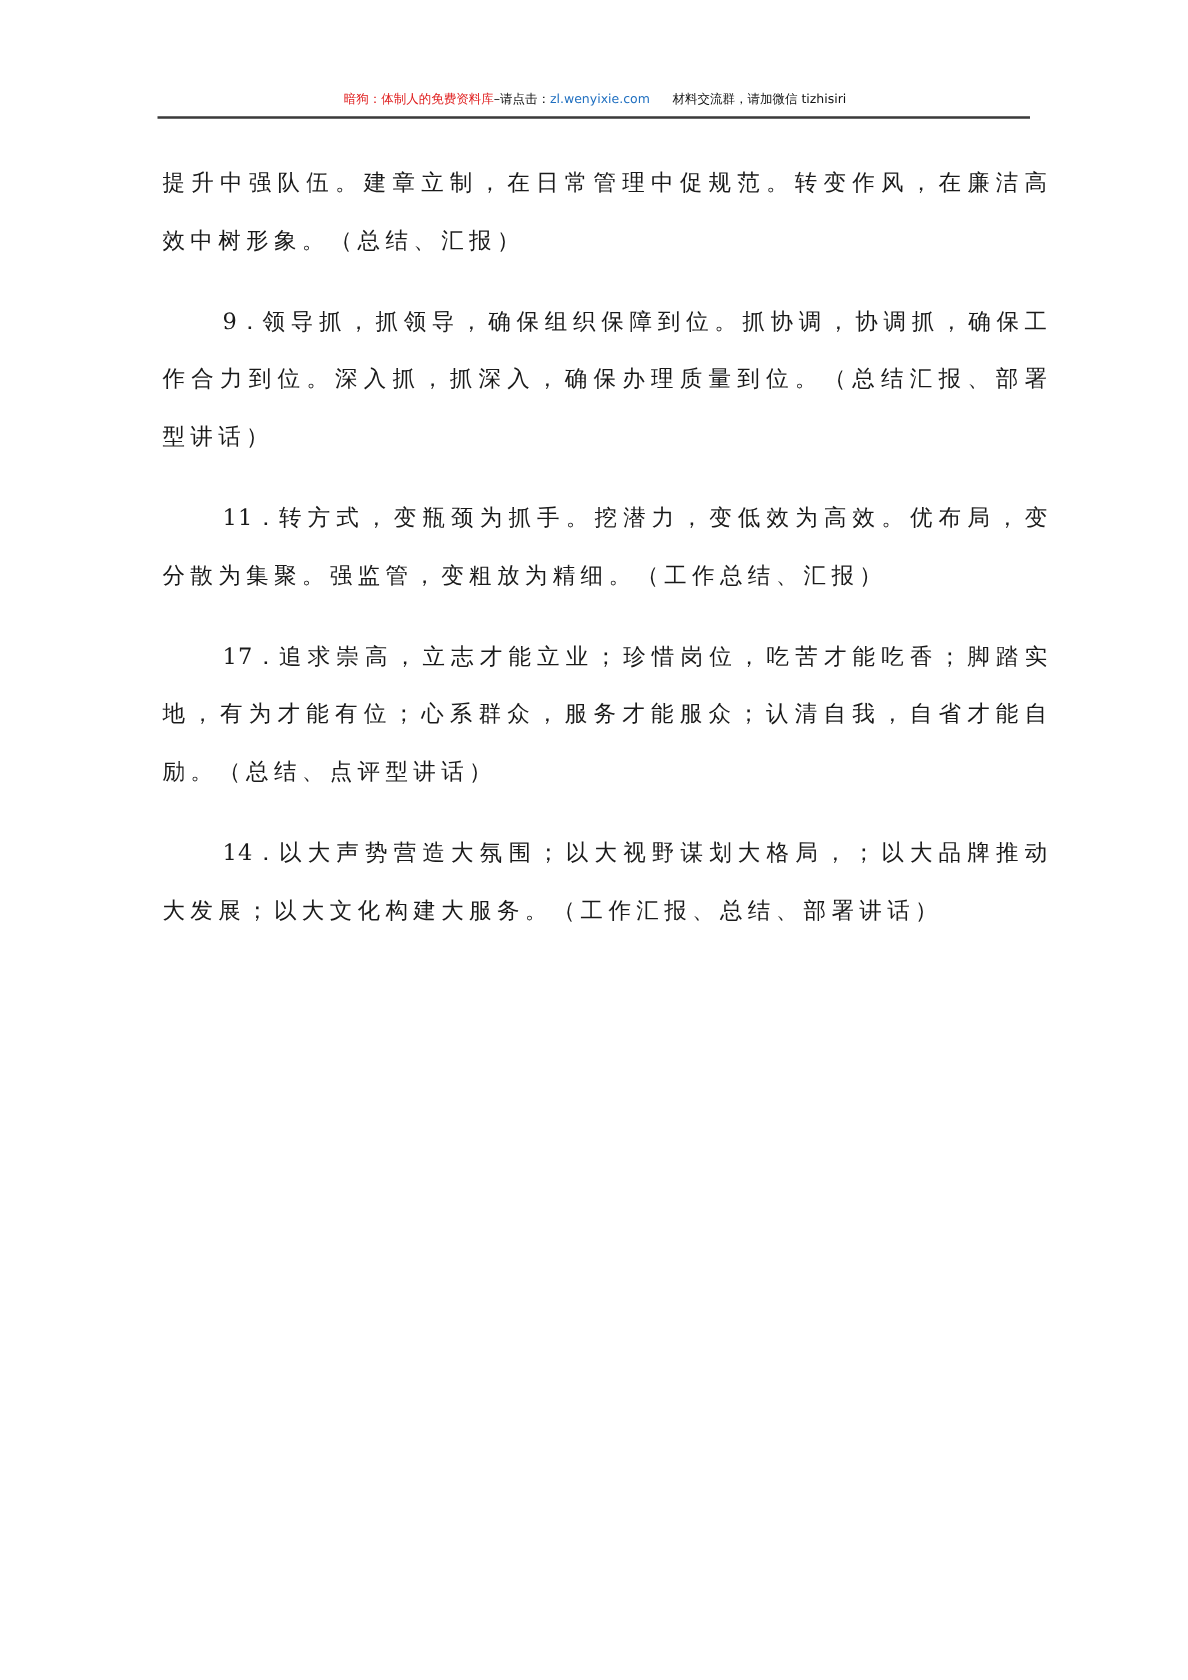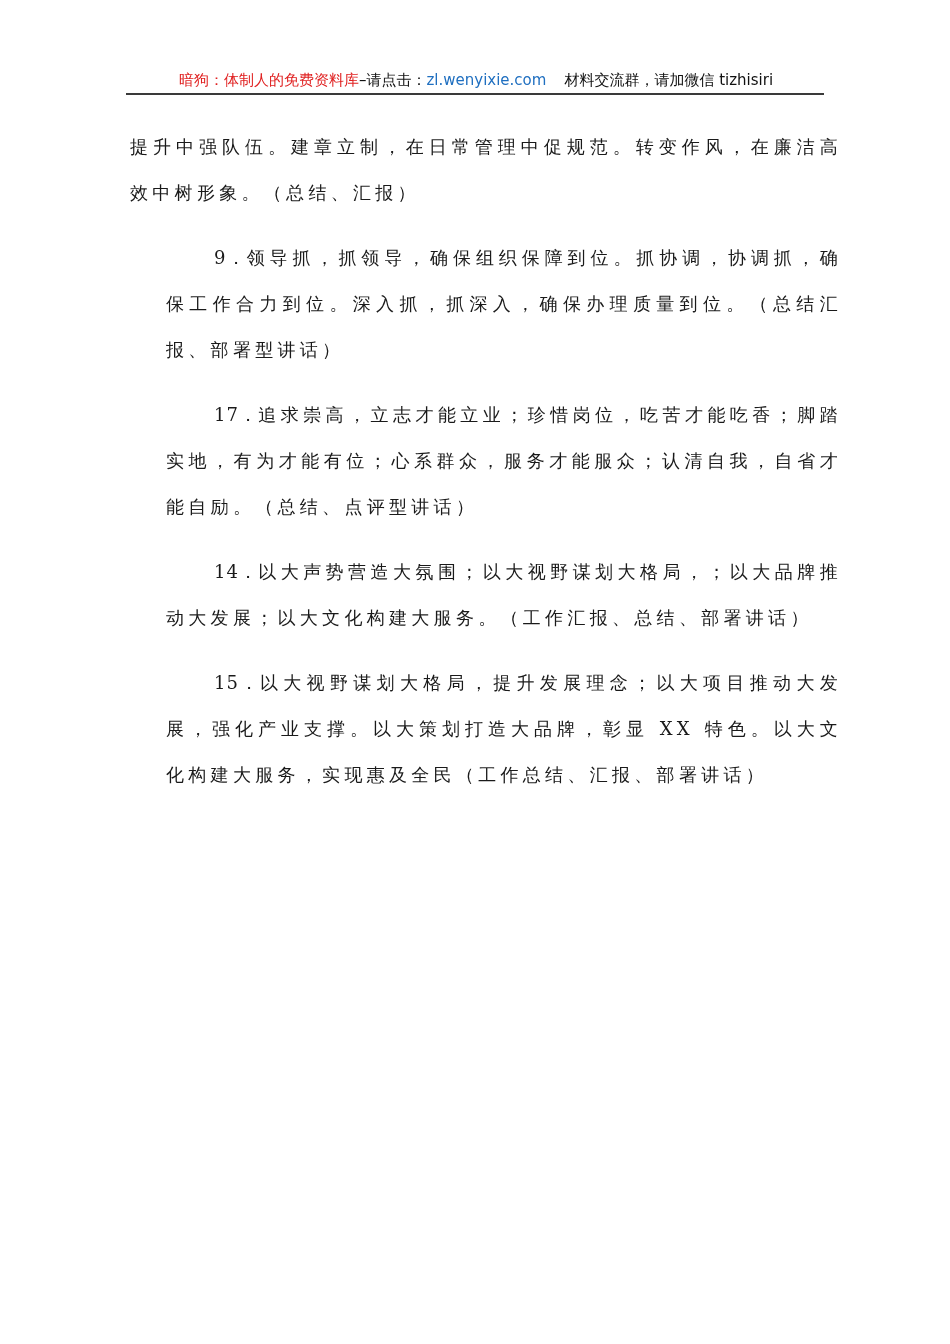--- a/index.html
+++ b/index.html
@@ -16,21 +16,21 @@
       color: #1a1a1a;
     }
     .page-header {
       position: absolute;
       left: 128px;
       top: 68px;
       width: 696px;
       height: 24px;
       text-align: center;
       font-family: "DejaVu Sans", "Liberation Sans", sans-serif;
-      font-size: 15px;
+      font-size: 10px;
       line-height: 24px;
       white-space: nowrap;
     }
     .header-brand { color: #e02020; }
     .header-prompt { color: #111111; }
     .header-link { color: #1f6fc0; text-decoration: none; }
     .header-gap { display: inline-block; width: 18px; }
     .header-wechat { color: #111111; }
     .header-rule {
       position: absolute;
@@ -48,40 +48,39 @@
     }
     .para {
       margin: 0 0 19px 0;
       font-size: 18px;
       line-height: 46px;
       letter-spacing: 4.3px;
       text-align: justify;
     }
     .para.indent {
       text-indent: 48px;
-      margin-left: 36px;
     }
     .para .num {
       letter-spacing: 1px;
     }
   </style>
 </head>
 <body>
 
 <div class="page-header">
   <span class="header-brand">暗狗：体制人的免费资料库</span><span class="header-prompt">–请点击：</span><span class="header-link">zl.wenyixie.com</span><span class="header-gap"></span><span class="header-wechat">材料交流群，请加微信 tizhisiri</span>
 </div>
 <div class="header-rule"></div>
 
 <div class="content">
   <p class="para"><span>提升中强队伍。建章立制，在日常管理中促规范。转变作风，在廉洁高效中树形象。（总结、汇报）</span></p>
 
   <p class="para indent"><span class="num">9．</span><span>领导抓，抓领导，确保组织保障到位。抓协调，协调抓，确保工作合力到位。深入抓，抓深入，确保办理质量到位。（总结汇报、部署型讲话）</span></p>
 
 
+  <p class="para indent"><span class="num">11．</span><span>转方式，变瓶颈为抓手。挖潜力，变低效为高效。优布局，变分散为集聚。强监管，变粗放为精细。（工作总结、汇报）</span></p>
 
   <p class="para indent"><span class="num">17．</span><span>追求崇高，立志才能立业；珍惜岗位，吃苦才能吃香；脚踏实地，有为才能有位；心系群众，服务才能服众；认清自我，自省才能自励。（总结、点评型讲话）</span></p>
 
 
   <p class="para indent"><span class="num">14．</span><span>以大声势营造大氛围；以大视野谋划大格局，；以大品牌推动大发展；以大文化构建大服务。（工作汇报、总结、部署讲话）</span></p>
 
-  <p class="para indent"><span class="num">15．</span><span>以大视野谋划大格局，提升发展理念；以大项目推动大发展，强化产业支撑。以大策划打造大品牌，彰显 XX 特色。以大文化构建大服务，实现惠及全民（工作总结、汇报、部署讲话）</span></p>
 </div>
 
 </body></html>

